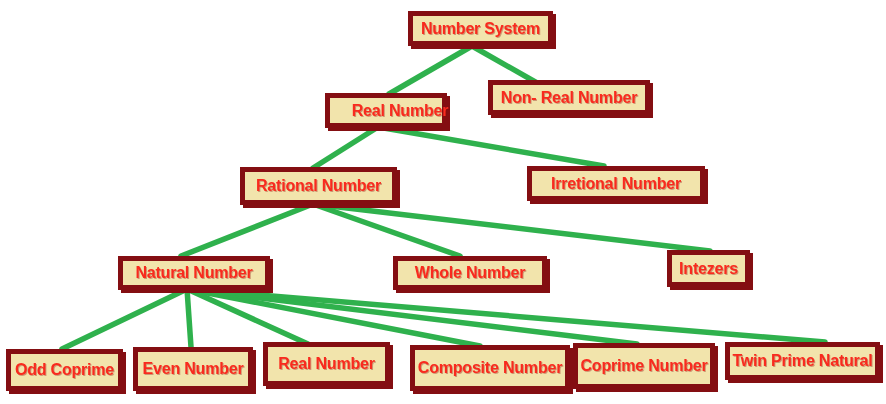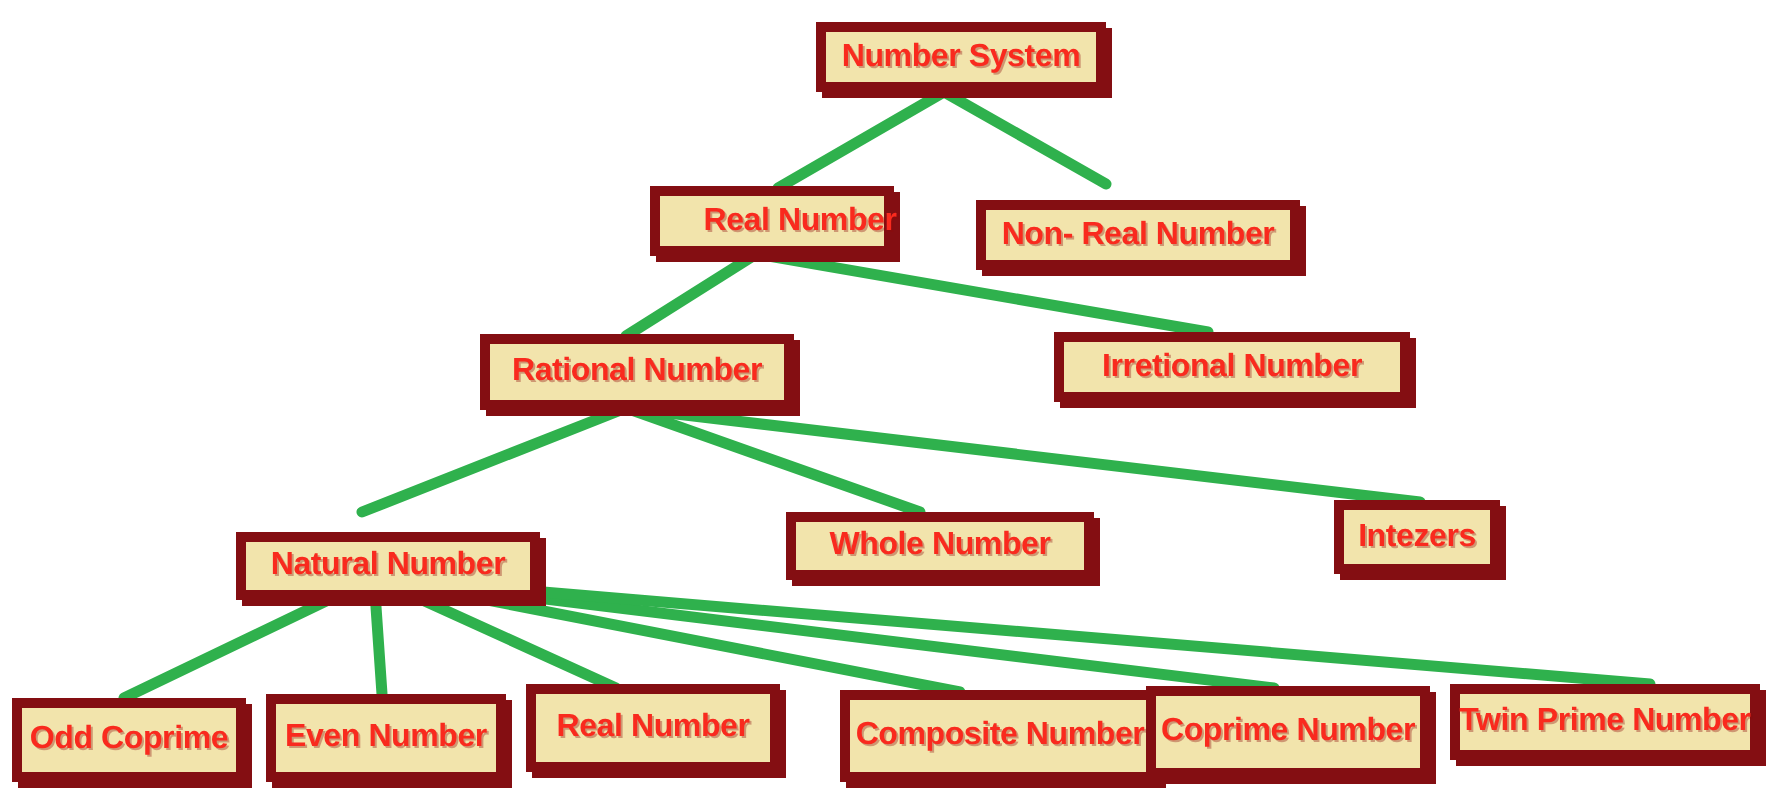--- a/index.html
+++ b/index.html
@@ -61,49 +61,49 @@
       <line x1="187" y1="289" x2="480" y2="346" stroke="#2FB14D" stroke-width="5.5" stroke-linecap="round"></line>
       <line x1="187" y1="289" x2="637" y2="344" stroke="#2FB14D" stroke-width="5.5" stroke-linecap="round"></line>
       <line x1="187" y1="289" x2="825" y2="342" stroke="#2FB14D" stroke-width="5.5" stroke-linecap="round"></line>
     </svg>
 <div class="node" style="left: 408px; top: 11px; width: 145px; height: 35px; text-align: right;">
       <span class="lbl">Number System</span>
     </div>
     <div class="node" style="left: 325px; top: 93px; width: 122px; height: 35px; padding-left: 28px;">
       <span class="lbl">Real Number</span>
     </div>
-    <div class="node" style="left: 488px; top: 100px; width: 162px; height: 35px;">
+    <div class="node" style="left: 488px; top: 80px; width: 162px; height: 35px;">
       <span class="lbl">Non- Real Number</span>
     </div>
     <div class="node" style="left: 240px; top: 167px; width: 157px; height: 38px;">
       <span class="lbl">Rational Number</span>
     </div>
     <div class="node" style="left: 527px; top: 166px; width: 178px; height: 35px;">
       <span class="lbl">Irretional Number</span>
     </div>
-    <div class="node" style="left: 118px; top: 266px; width: 152px; height: 34px; justify-content: center;">
+    <div class="node" style="left: 118px; top: 256px; width: 152px; height: 34px; justify-content: center;">
       <span class="lbl">Natural Number</span>
     </div>
     <div class="node" style="left: 393px; top: 256px; width: 154px; height: 34px;">
       <span class="lbl">Whole Number</span>
     </div>
     <div class="node" style="left: 667px; top: 250px; width: 83px; height: 37px;">
       <span class="lbl">Intezers</span>
     </div>
     <div class="node" style="left: 6px; top: 349px; width: 117px; height: 42px;">
       <span class="lbl">Odd Coprime</span>
     </div>
     <div class="node" style="left: 133px; top: 347px; width: 120px; height: 44px;">
       <span class="lbl">Even Number</span>
     </div>
     <div class="node" style="left: 263px; top: 342px; width: 127px; height: 44px;">
       <span class="lbl">Real Number</span>
     </div>
-    <div class="node" style="left: 420px; top: 345px; width: 160px; height: 46px;">
+    <div class="node" style="left: 410px; top: 345px; width: 160px; height: 46px;">
       <span class="lbl">Composite Number</span>
     </div>
     <div class="node" style="left: 573px; top: 343px; width: 142px; height: 46px;">
       <span class="lbl">Coprime Number</span>
     </div>
     <div class="node" style="left: 725px; top: 342px; width: 155px; height: 38px;">
-      <span class="lbl">Twin Prime Number</span>
+      <span class="lbl">Twin Prime Natural</span>
     </div>
   </div>
 
 </body></html>

